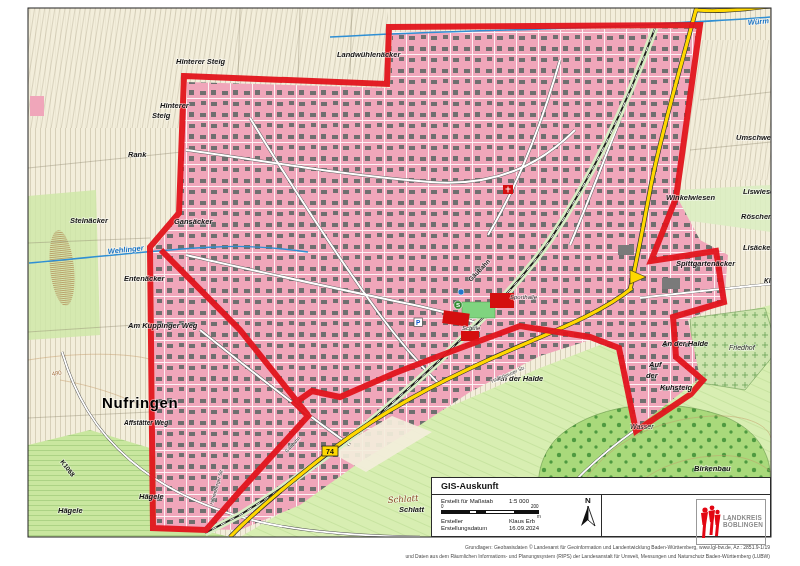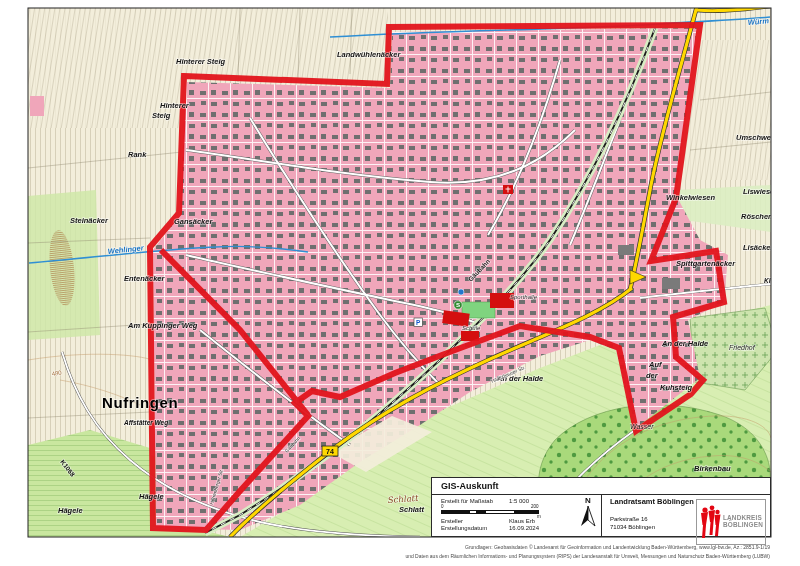--- a/index.html
+++ b/index.html
@@ -289,27 +289,20 @@
       </div>
     </div>
     <div class="ib-north">
       <div class="n">N</div>
       <svg width="16" height="22" viewBox="0 0 16 22">
         <path d="M8,1 L1,21 L8,15 Z" fill="#111"></path>
         <path d="M8,1 L15,21 L8,15 Z" fill="#fff" stroke="#111" stroke-width="0.9"></path>
       </svg>
     </div>
     <div class="ib-divider"></div>
-    <div class="ib-col3">
-      <div class="ib-office">Landratsamt Böblingen</div>
-      <div class="ib-addr">
-        <div>Parkstraße 16</div>
-        <div>71034 Böblingen</div>
-      </div>
-    </div>
     <div class="logobox">
       <svg width="22" height="34" viewBox="0 0 22 34">
         <g fill="#e30613">
           <circle cx="6" cy="5" r="2.6"></circle>
               <path d="M2,8 L9,7 L7,20 L3.5,20 Z"></path>
           <circle cx="13" cy="2.8" r="2.4"></circle>
               <path d="M9.5,6 L16,5 L14.5,17 L11,17 Z"></path>
           <circle cx="18.5" cy="7" r="2.2"></circle>
               <path d="M15.5,10 L21.5,9.4 L20,20 L16.5,20 Z"></path>
           <path d="M4,20 L7,20 L6,33 L3,33 Z"></path>

